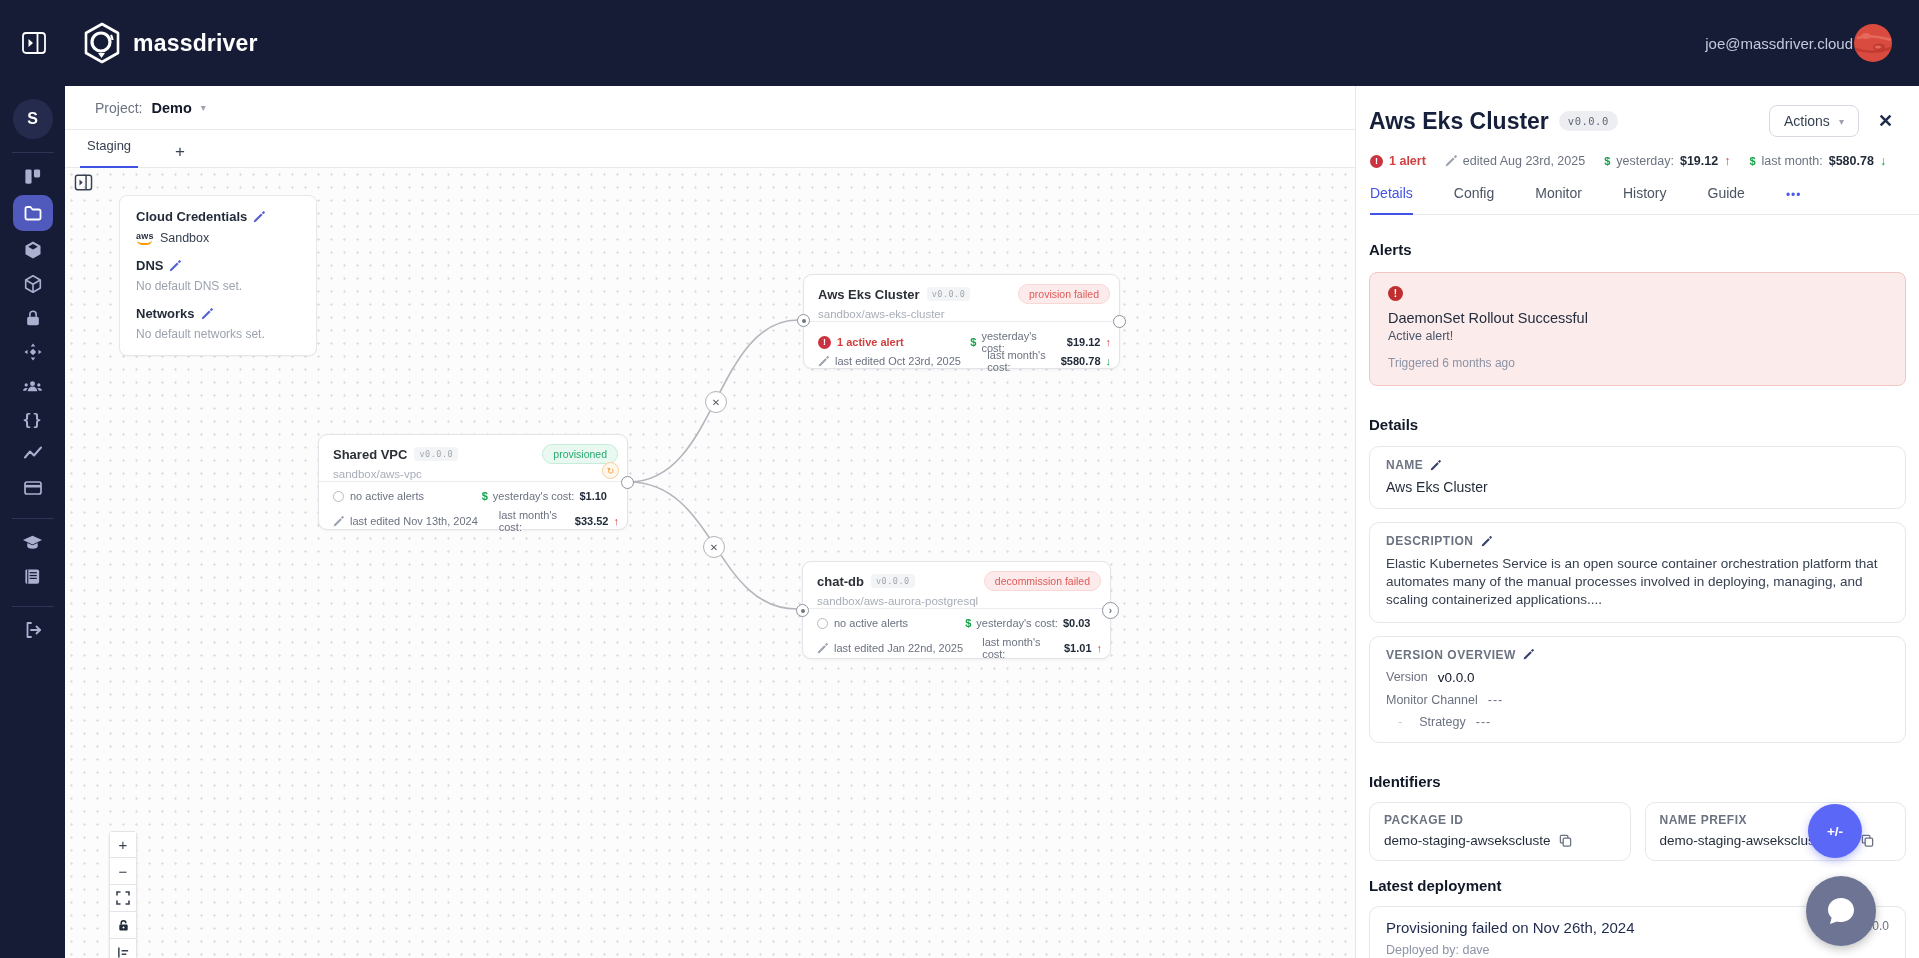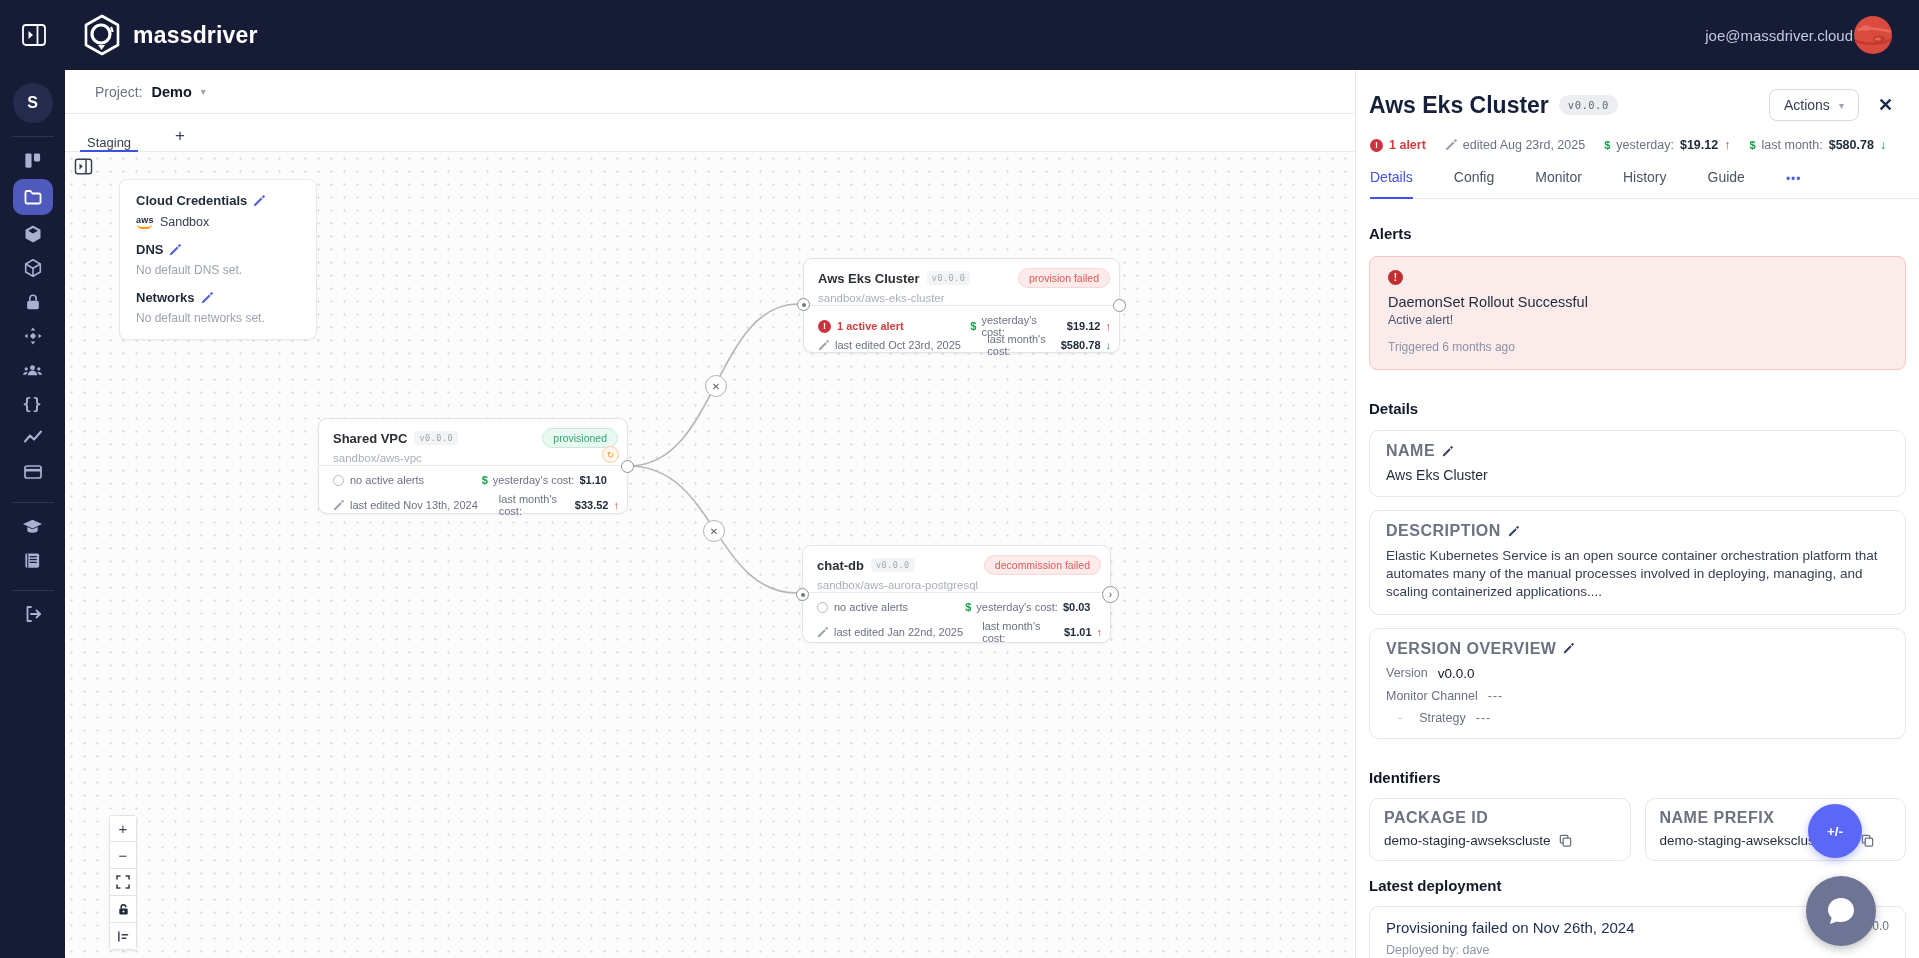--- a/index.html
+++ b/index.html
@@ -2,21 +2,21 @@
 <html><head>
 <meta charset="utf-8">
 <style>
   * { margin:0; padding:0; box-sizing:border-box; }
   html,body { width:1919px; height:958px; overflow:hidden; }
   body { font-family:"Liberation Sans", sans-serif; background:#fff; position:relative; color:#1f2937; }
 
   .app { display:flex; flex-direction:column; width:100%; height:100%; }
 
   
-  .topbar { height:70px; background:#161c36; display:flex; align-items:center; flex:none;text-align:right; }
+  .topbar { height:86px; background:#161c36; display:flex; align-items:center; flex:none;text-align:right; }
   .sidebar-toggle { margin-left:21px; width:26px; height:26px; cursor:pointer; }
   .brand { margin-left:33px; display:flex; align-items:center; gap:9px; }
   .brand-name { color:#fff; font-size:23px; font-weight:700; letter-spacing:.2px; }
   .topbar-right { margin-left:auto; display:flex; align-items:center; gap:0; margin-right:26px; }
   .user-email { color:#c3c9dd; font-size:15px; }
   .planet-avatar { width:40px; height:40px; border-radius:50%; overflow:hidden; cursor:pointer; }
 
   
   .shell { flex:1; display:flex; min-height:0; }
 
@@ -29,21 +29,21 @@
   .side-icon svg { display:block; }
   .braces-glyph { font-size:15px; font-weight:700; letter-spacing:1px; font-family:"DejaVu Sans Mono", monospace; }
 
   
   .main { flex:1; min-width:0; display:flex; flex-direction:column; background:#fff; }
   .project-bar { height:44px; border-bottom:1px solid #e9eaee; display:flex; align-items:center; padding-left:30px; gap:9px; flex:none; }
   .project-label { color:#6b7280; font-size:14px; }
   .project-name { color:#111827; font-size:14.5px; font-weight:600; cursor:pointer; }
   .chev { color:#9ca3af; font-size:10px; }
   .tab-bar { height:38px; border-bottom:1px solid #e9eaee; display:flex; align-items:flex-end; padding-left:15px; flex:none; }
-  .tab { font-size:13px; color:#374151; padding:0 7px 0; border-bottom:2px solid #3f51e3; margin-bottom:-1px; cursor:pointer; }
+  .tab { font-size:13px; color:#374151; padding:0 7px 13px; border-bottom:2px solid #3f51e3; margin-bottom:-1px; cursor:pointer; }
   .add-tab { margin-left:37px; padding-bottom:7px; font-size:17px; color:#374151; cursor:pointer; line-height:1; }
 
   
   .canvas { flex:1; position:relative; overflow:hidden; background-color:#fcfcfd;
             background-image:radial-gradient(#dfe0e6 1px, transparent 1.3px); background-size:13px 13px; }
   .panel-collapse { position:absolute; left:9px; top:5px; color:#374151; cursor:pointer; }
 
   .context-panel { position:absolute; left:54px; top:27px; width:198px; background:#fff; border:1px solid #e7e7ec; border-radius:8px; padding:13px 16px 14px; box-shadow:0 1px 2px rgba(0,0,0,.04); }
   .ctx-title { font-size:13px; font-weight:600; color:#1f2937; display:flex; align-items:center; gap:6px; }
   .ctx-value { font-size:12.5px; color:#374151; margin-top:7px; display:flex; align-items:center; gap:6px; }
@@ -111,21 +111,21 @@
   .dp-tab-more { color:#4c5cea; letter-spacing:1px; font-size:12px; padding-top:3px; }
   .dp-body { flex:1; overflow:hidden; padding:0 13px; }
   .sec-heading { font-size:15px; font-weight:700; color:#111827; }
   .mt26 { margin-top:26px; } .mt30 { margin-top:30px; } .mt28 { margin-top:16px; }
   .alert-card { margin-top:14px; background:#fcebeb; border:1px solid #f3c6c6; border-radius:8px; padding:13px 18px 15px; }
   .alert-bang { width:15px; height:15px; border-radius:50%; background:#bf2f2f; color:#fff; font-size:10px; font-weight:700; display:flex; align-items:center; justify-content:center; }
   .alert-title { margin-top:9px; font-size:14.5px; color:#222c3c; }
   .alert-sub { margin-top:3px; font-size:12.5px; color:#4a5568; }
   .alert-time { margin-top:13px; font-size:12px; color:#8b93a5; }
   .card { margin-top:13px; border:1px solid #e5e7eb; border-radius:10px; padding:11px 16px 13px; background:#fff; }
-  .card-label { font-size:16px; font-weight:700; color:#6b7280; letter-spacing:.5px; display:flex; align-items:center; gap:7px; }
+  .card-label { font-size:12px; font-weight:700; color:#6b7280; letter-spacing:.5px; display:flex; align-items:center; gap:7px; }
   .card-value { margin-top:7px; font-size:14px; color:#1f2937; }
   .desc-text { margin-top:7px; font-size:13.5px; color:#374151; line-height:1.33; }
   .kv-row { margin-top:8px; font-size:12.5px; color:#6b7280; display:flex; align-items:center; gap:10px; }
   .kv-val { font-size:13.5px; color:#111827; }
   .kv-dash { color:#6b7280; letter-spacing:1px; }
   .kv-sub { margin-left:12px; }
   .kv-sub::before { content:"-"; color:#c3c8d1; margin-right:7px; }
   .id-cards { display:flex; gap:14px; margin-top:12px; }
   .id-card { flex:1; border:1px solid #e5e7eb; border-radius:10px; padding:10px 14px 12px; }
   .id-value { margin-top:6px; font-size:13.5px; color:#1f2937; display:flex; align-items:center; gap:8px; }

